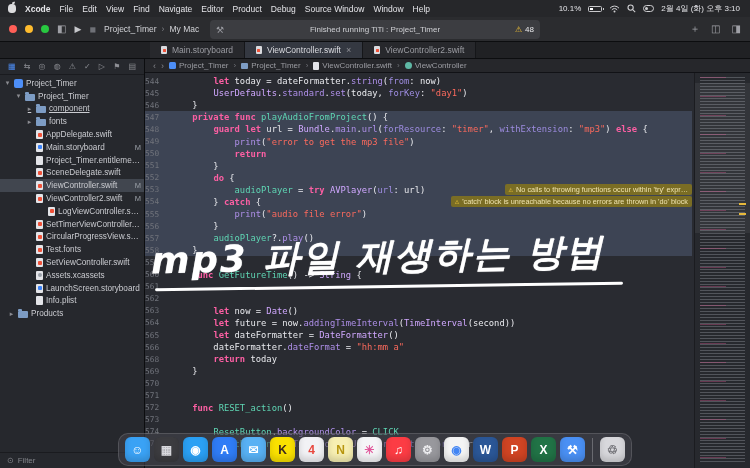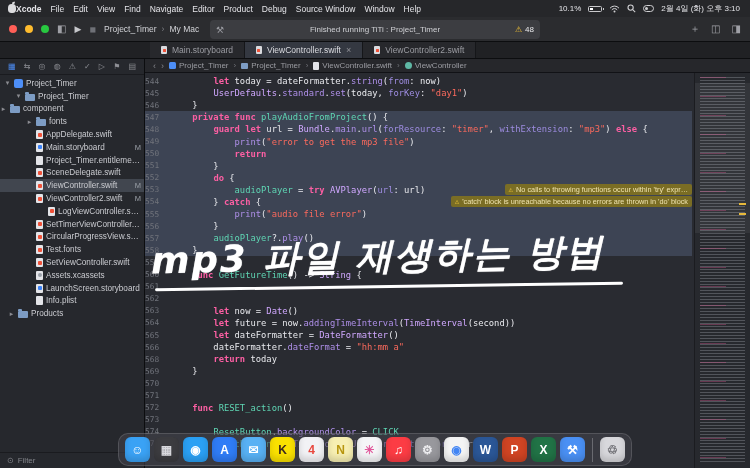--- a/index.html
+++ b/index.html
@@ -1,21 +1,21 @@
 <!DOCTYPE html>
 <html><head>
 <meta charset="utf-8">
 <style>
   * { margin:0; padding:0; box-sizing:border-box; }
   html,body { width:750px; height:468px; overflow:hidden; background:#141518;
     font-family:"Liberation Sans", sans-serif; -webkit-font-smoothing:antialiased; }
 
   
   #menu-bar { height:17px; background:#26272a; display:flex; align-items:center;
-    padding:0 10px 0 8px; font-size:8.5px; color:#e4e4e8; }
+    padding:0 10px 0 8px; gap:9px; font-size:8.5px; color:#e4e4e8; }
   .apple-logo { width:8px; height:9px; background:#dcdcde; border-radius:45% 45% 42% 42%; position:relative; flex:none; }
   .apple-logo::before { content:""; position:absolute; top:-2px; left:4px; width:3px; height:2px;
     background:#dcdcde; border-radius:50% 0; transform:rotate(-20deg); }
   .menu-item { cursor:default; white-space:nowrap; }
   .menu-item.bold { font-weight:bold; }
   #menu-right { margin-left:auto; display:flex; align-items:center; gap:7px; font-size:8px; color:#e4e4e8; }
   .batt { width:14px; height:6px; border:1px solid #c9c9cc; border-radius:1.5px; position:relative; }
   .batt::before { content:""; position:absolute; left:1px; top:1px; bottom:1px; width:3px; background:#fff; }
   .batt::after { content:""; position:absolute; right:-3px; top:1px; width:1.5px; height:2px; background:#c9c9cc; }
   .mb-svg { display:block; }
@@ -237,21 +237,21 @@
         <div class="side-row" style="padding-left: 4px;">
           <span class="disc">▾</span>
           <span class="fi fi-project"></span>
           <span class="side-label">Project_Timer</span>
         </div>
         <div class="side-row" style="padding-left: 15px;">
           <span class="disc">▾</span>
           <span class="fi fi-folder"></span>
           <span class="side-label">Project_Timer</span>
         </div>
-        <div class="side-row" style="">
+        <div class="side-row" style="padding-left: 26px; text-decoration: underline;">
           <span class="disc">▸</span>
           <span class="fi fi-folder"></span>
           <span class="side-label">component</span>
         </div>
         <div class="side-row" style="padding-left: 26px;">
           <span class="disc">▸</span>
           <span class="fi fi-folder"></span>
           <span class="side-label">fonts</span>
         </div>
         <div class="side-row" style="padding-left: 26px;">

